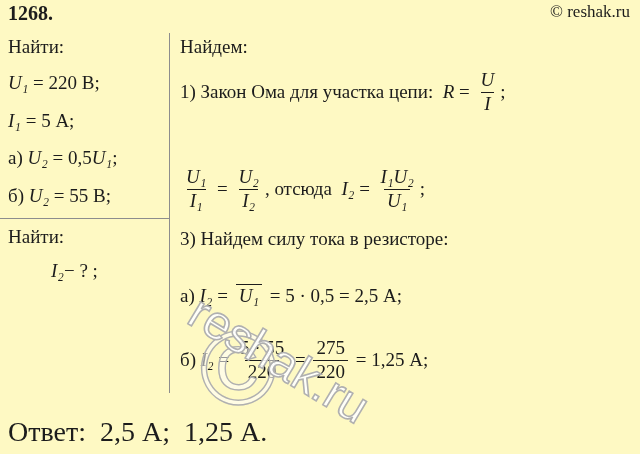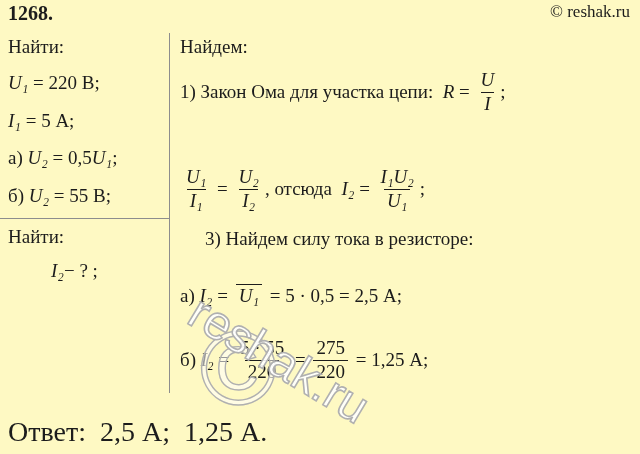--- a/index.html
+++ b/index.html
@@ -54,21 +54,21 @@
 
   <div class="mrow" style="left:180px;top:66px;height:52px;">
     <span>1) Закон Ома для участка цепи:  </span><span class="v">R</span><span> = </span><span class="frac"><span class="num v">U</span><span class="den v">I</span></span><span>;</span>
   </div>
 
 
   <div class="mrow" style="left:180px;top:163px;height:52px;">
     <span class="frac"><span class="num v">U₁</span><span class="den v">I₁</span></span><span> = </span><span class="frac"><span class="num v">U₂</span><span class="den v">I₂</span></span><span>, отсюда  </span><span class="v">I₂</span><span> = </span><span class="frac"><span class="num v">I₁U₂</span><span class="den v">U₁</span></span><span>;</span>
   </div>
 
-  <div class="abs" style="left:180px;top:228px;margin-left:25px;">3) Найдем силу тока в резисторе:</div>
+  <div class="abs" style="left:180px;top:228px;">3) Найдем силу тока в резисторе:</div>
 
   <div class="mrow" style="left:180px;top:268px;height:56px;">
     <span>а) </span><span class="v">I₂</span><span> = </span><span class="frac"><span class="den v">U₁</span></span><span> = 5 · 0,5 = 2,5 А;</span>
   </div>
 
   <div class="mrow" style="left:180px;top:334px;height:52px;">
     <span>б) </span><span class="v">I₂</span><span> = </span><span class="frac"><span class="num">5 · 55</span><span class="den">220</span></span><span> = </span><span class="frac"><span class="num">275</span><span class="den">220</span></span><span> = 1,25 А;</span>
   </div>
 
   <div class="answer-row"><span>Ответ:  </span><span>2,5 А;  1,25 А.</span></div>

